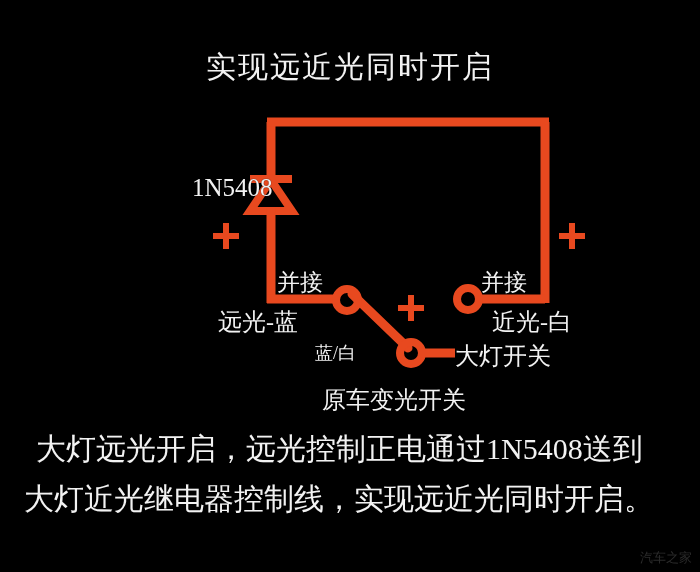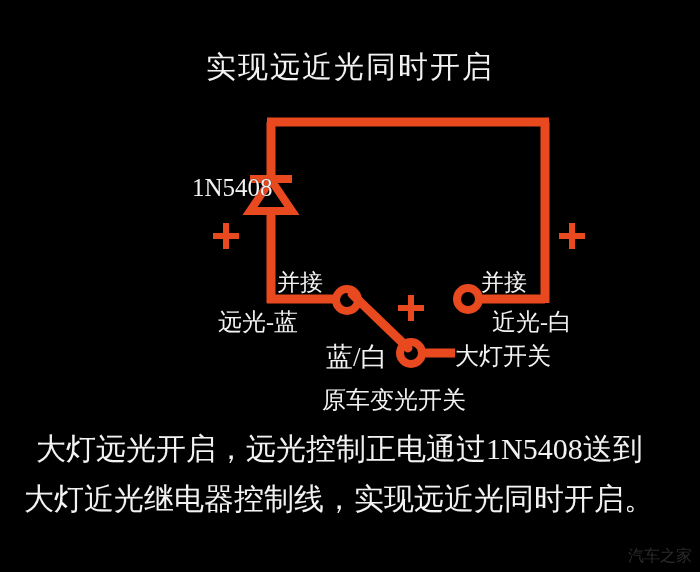--- a/index.html
+++ b/index.html
@@ -50,23 +50,23 @@
     left: 218px;
     top: 310px;
     font-size: 24px;
   }
   #label-jinguang {
     left: 492px;
     top: 310px;
     font-size: 24px;
   }
   #label-lanbai {
-    left: 326px;
+    left: 315px;
     top: 344px;
-    font-size: 27px;
+    font-size: 18px;
   }
   #label-switch {
     left: 455px;
     top: 344px;
     font-size: 24px;
   }
   #label-yuanche {
     left: 322px;
     top: 388px;
     font-size: 24px;
@@ -80,21 +80,21 @@
   }
   #caption-line2 {
     left: 24px;
     top: 484px;
     font-size: 30px;
     letter-spacing: 0px;
   }
   #watermark {
     right: 8px;
     bottom: 8px;
-    font-size: 16px;
+    font-size: 13px;
     color: #2b2b2b;
     font-family: Liberation Serif, serif;
     text-shadow: none;
   }
   #circuit {
     position: absolute;
     left: 0;
     top: 0;
     width: 700px;
     height: 572px;

